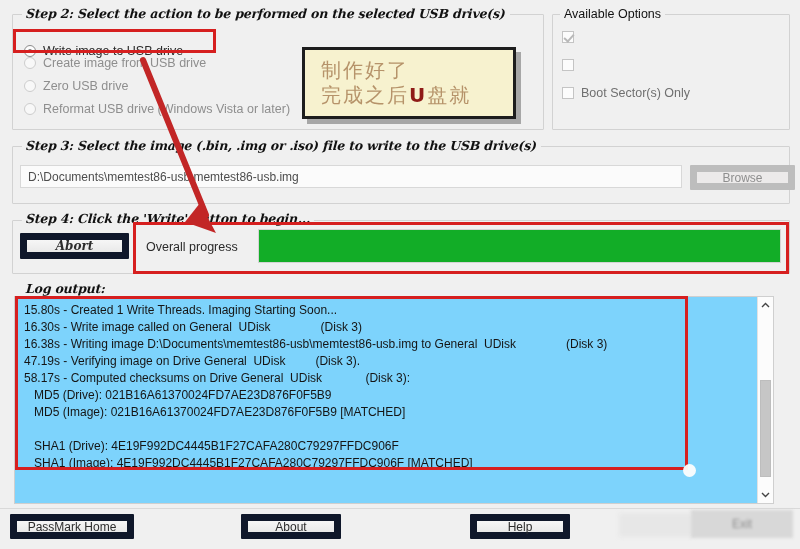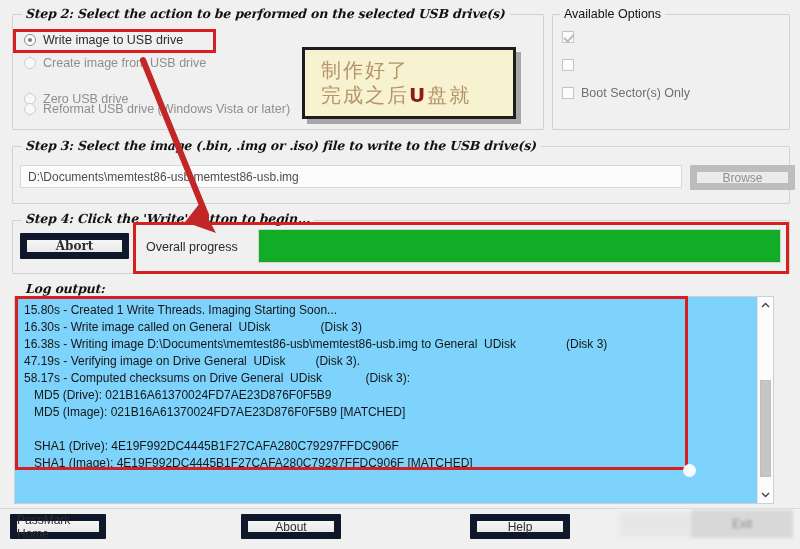--- a/index.html
+++ b/index.html
@@ -73,29 +73,29 @@
   .blurbtn{position:absolute;background:#d8d8d8;filter:blur(1.4px);display:flex;align-items:center;justify-content:center;color:#8d8d8d;font-size:12px;}
   .blurbtn2{position:absolute;background:#e7e7e7;filter:blur(2.2px);}
   .botline{position:absolute;background:#d9d9d9;}
 </style>
 </head>
 <body>
 
 <div class="group" style="left:12px;top:14px;width:530px;height:114px;"></div>
 <div class="group-title hand" style="left:22px;top:7px;">Step 2: Select the action to be performed on the selected USB drive(s)</div>
 
-<div class="radio-row" style="left:24px;top:33px;">
+<div class="radio-row" style="left:24px;top:44px;">
   <span class="radio sel"></span>
   <span class="rlabel">Write image to USB drive</span>
 </div>
 <div class="radio-row" style="left:24px;top:56px;">
   <span class="radio dis"></span>
   <span class="rlabel dis">Create image from USB drive</span>
 </div>
-<div class="radio-row" style="left:24px;top:79px;margin-top:13px;">
+<div class="radio-row" style="left:24px;top:79px;">
   <span class="radio dis"></span>
   <span class="rlabel dis">Zero USB drive</span>
 </div>
 <div class="radio-row" style="left:24px;top:102px;">
   <span class="radio dis"></span>
   <span class="rlabel dis">Reformat USB drive (Windows Vista or later)</span>
 </div>
 
 <div class="group" style="left:552px;top:14px;width:236px;height:114px;"></div>
 <div class="group-title" style="left:560px;top:7px;font-size:12.5px;">Available Options</div>
@@ -113,21 +113,21 @@
 
 <div class="group" style="left:12px;top:146px;width:776px;height:56px;"></div>
 <div class="group-title hand" style="left:22px;top:139px;">Step 3: Select the image (.bin, .img or .iso) file to write to the USB drive(s)</div>
 
 <div class="field" style="left:20px;top:165px;width:662px;height:23px;" title="D:\Documents\memtest86-usb\memtest86-usb.img">D:\Documents\memtest86-usb\memtest86-usb.img</div>
 <div class="btn flat" style="left:690px;top:165px;width:105px;height:25px;">Browse</div>
 
 <div class="group" style="left:12px;top:220px;width:776px;height:52px;"></div>
 <div class="group-title hand" style="left:22px;top:212px;">Step 4: Click the 'Write' button to begin...</div>
 
-<div class="btn" style="left:20px;top:233px;width:109px;height:26px;font-weight:bold;font-family:'DejaVu Serif','Liberation Serif',serif;">Abort</div>
+<div class="btn" style="left:20px;top:233px;width:109px;height:26px;font-style:italic;font-weight:bold;font-family:'DejaVu Serif','Liberation Serif',serif;">Abort</div>
 <div class="abs" style="left:146px;top:240px;font-size:12.5px;color:#2b2b2b;">Overall progress</div>
 <div class="pbar" style="left:258px;top:229px;width:523px;height:34px;">
   <div class="pfill" id="pfill" style="width:100%;"></div>
 </div>
 
 <div class="group-title hand" style="left:22px;top:282px;">Log output:</div>
 
 <div class="logbox" style="left:14px;top:296px;width:760px;height:208px;">
   <div class="logtext" id="logtext"><div class="logline">15.80s - Created 1 Write Threads. Imaging Starting Soon...</div><div class="logline">16.30s - Write image called on General  UDisk               (Disk 3)</div><div class="logline">16.38s - Writing image D:\Documents\memtest86-usb\memtest86-usb.img to General  UDisk               (Disk 3)</div><div class="logline">47.19s - Verifying image on Drive General  UDisk         (Disk 3).</div><div class="logline">58.17s - Computed checksums on Drive General  UDisk             (Disk 3):</div><div class="logline">   MD5 (Drive): 021B16A61370024FD7AE23D876F0F5B9</div><div class="logline">   MD5 (Image): 021B16A61370024FD7AE23D876F0F5B9 [MATCHED]</div><div class="logline"></div><div class="logline">   SHA1 (Drive): 4E19F992DC4445B1F27CAFA280C79297FFDC906F</div><div class="logline">   SHA1 (Image): 4E19F992DC4445B1F27CAFA280C79297FFDC906F [MATCHED]</div></div>
 </div>
@@ -139,21 +139,21 @@
   </div>
   <div class="sb-thumb" style="top:83px;height:97px;"></div>
   <div class="sb-arrow" style="top:189px;">
     <svg width="9" height="7" viewBox="0 0 9 7">
         <polyline points="1,2 4.5,5.5 8,2" fill="none" stroke="#444" stroke-width="1.4"></polyline>
       </svg>
   </div>
 </div>
 
 <div class="botline" style="left:0;top:508px;width:800px;height:1px;"></div>
-<div class="btn" style="left:10px;top:514px;width:96px;height:25px;">PassMark Home</div>
+<div class="btn" style="left:10px;top:514px;width:124px;height:25px;">PassMark Home</div>
 <div class="btn" style="left:241px;top:514px;width:100px;height:25px;">About</div>
 <div class="btn" style="left:470px;top:514px;width:100px;height:25px;">Help</div>
 <div class="blurbtn2" style="left:619px;top:513px;width:74px;height:24px;"></div>
 <div class="blurbtn" style="left:691px;top:510px;width:102px;height:28px;">Exit</div>
 
 <div class="redbox" style="left:13px;top:29px;width:203px;height:24px;"></div>
 <div class="redbox" style="left:133px;top:222px;width:656px;height:52px;"></div>
 <div class="redbox" style="left:15px;top:296px;width:673px;height:174px;"></div>
 <div class="dot" style="left:683px;top:464px;"></div>
 

